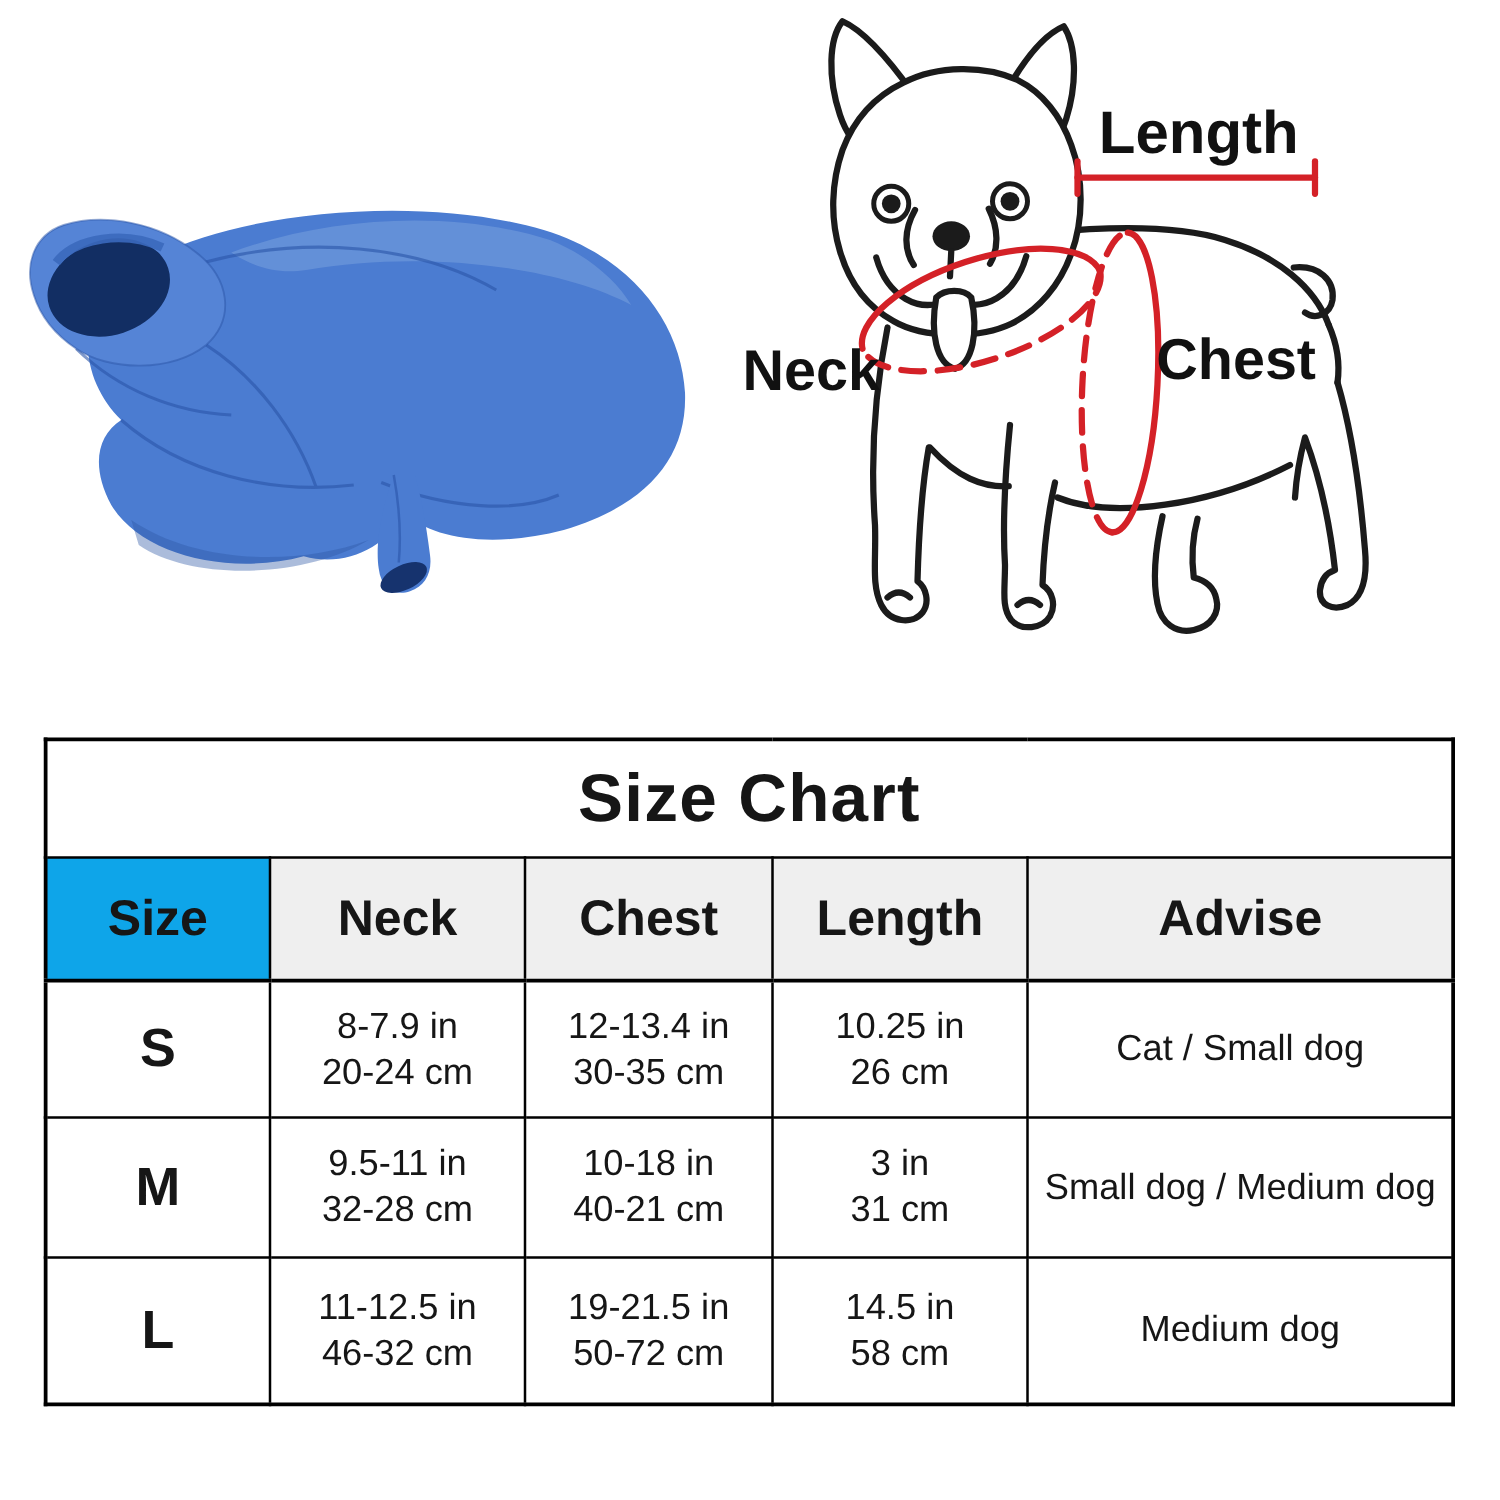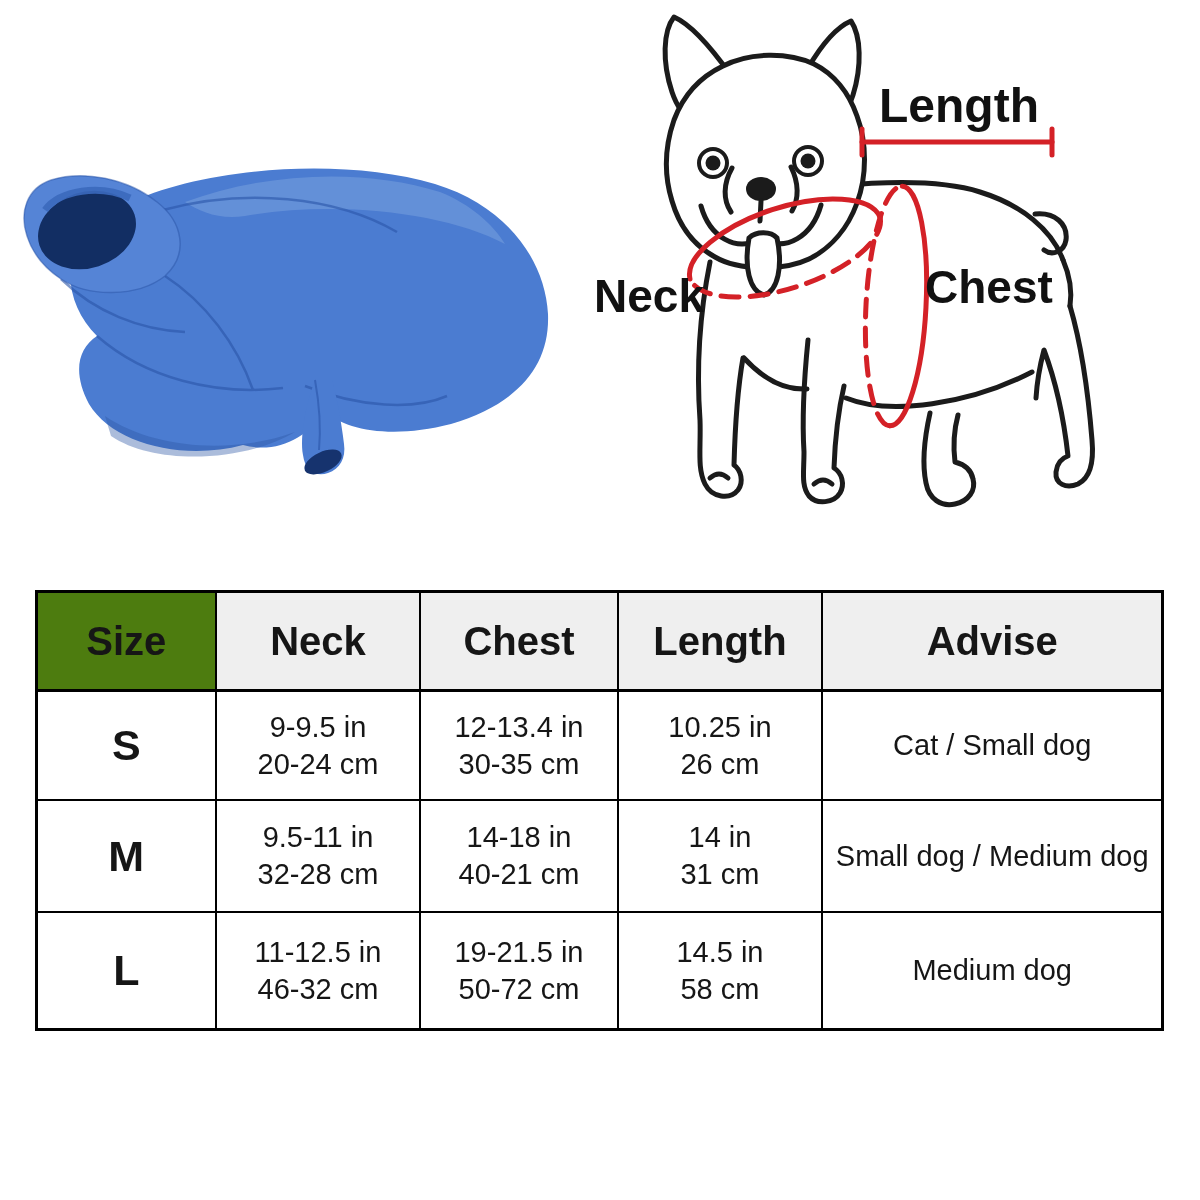--- a/index.html
+++ b/index.html
@@ -14,21 +14,21 @@
   table.size-chart{
     border-collapse:collapse;width:100%;table-layout:fixed;
     border:3px solid #000;background:#fff;
   }
   table.size-chart td, table.size-chart th{
     border:2px solid #000;text-align:center;vertical-align:middle;padding:0;
     color:#161616;
   }
   tr.title-row td{height:92px;font-size:54px;font-weight:bold;letter-spacing:1px;}
   tr.head-row th{height:96px;font-size:40px;font-weight:bold;background:#efefef;border-bottom-width:3px;}
-  tr.head-row th.first{background:#4d7c0f;margin-left:20px;}
+  tr.head-row th.first{background:#0ea5e9;margin-left:20px;}
   tr.data-row td{font-size:29px;line-height:37px;font-weight:normal;}
   tr.data-row td.size-cell{font-size:43px;font-weight:bold;}
   tr.row-s td{height:107px;}
   tr.row-m td{height:110px;}
   tr.row-l td{height:115px;}
   .svg-label{font-family:"Liberation Sans", sans-serif;font-weight:bold;fill:#111111;}
 </style>
 </head>
 <body>
 
@@ -122,55 +122,58 @@
   <div class="table-wrap">
     <table class="size-chart">
       <colgroup>
         <col style="width:15.9%">
           <col style="width:18.2%">
           <col style="width:17.5%">
           <col style="width:18.2%">
           <col style="width:30.2%">
       </colgroup>
       <tbody>
+      <tr class="title-row">
+        <td colspan="5">Size Chart</td>
+      </tr>
       <tr class="head-row">
         <th class="first">Size</th>
         <th>Neck</th>
         <th>Chest</th>
         <th>Length</th>
         <th>Advise</th>
       </tr>
       <tr class="data-row row-s">
         <td class="size-cell">S</td>
         <td>
-          <div>9-9.5 in</div>
+          <div>8-7.9 in</div>
           <div>20-24 cm</div>
         </td>
         <td>
           <div>12-13.4 in</div>
           <div>30-35 cm</div>
         </td>
         <td>
           <div>10.25 in</div>
           <div>26 cm</div>
         </td>
         <td>Cat / Small dog</td>
       </tr>
       <tr class="data-row row-m">
         <td class="size-cell">M</td>
         <td>
           <div>9.5-11 in</div>
           <div>32-28 cm</div>
         </td>
         <td>
-          <div>14-18 in</div>
+          <div>10-18 in</div>
           <div>40-21 cm</div>
         </td>
         <td>
-          <div>14 in</div>
+          <div>3 in</div>
           <div>31 cm</div>
         </td>
         <td>Small dog / Medium dog</td>
       </tr>
       <tr class="data-row row-l">
         <td class="size-cell">L</td>
         <td>
           <div>11-12.5 in</div>
           <div>46-32 cm</div>
         </td>

